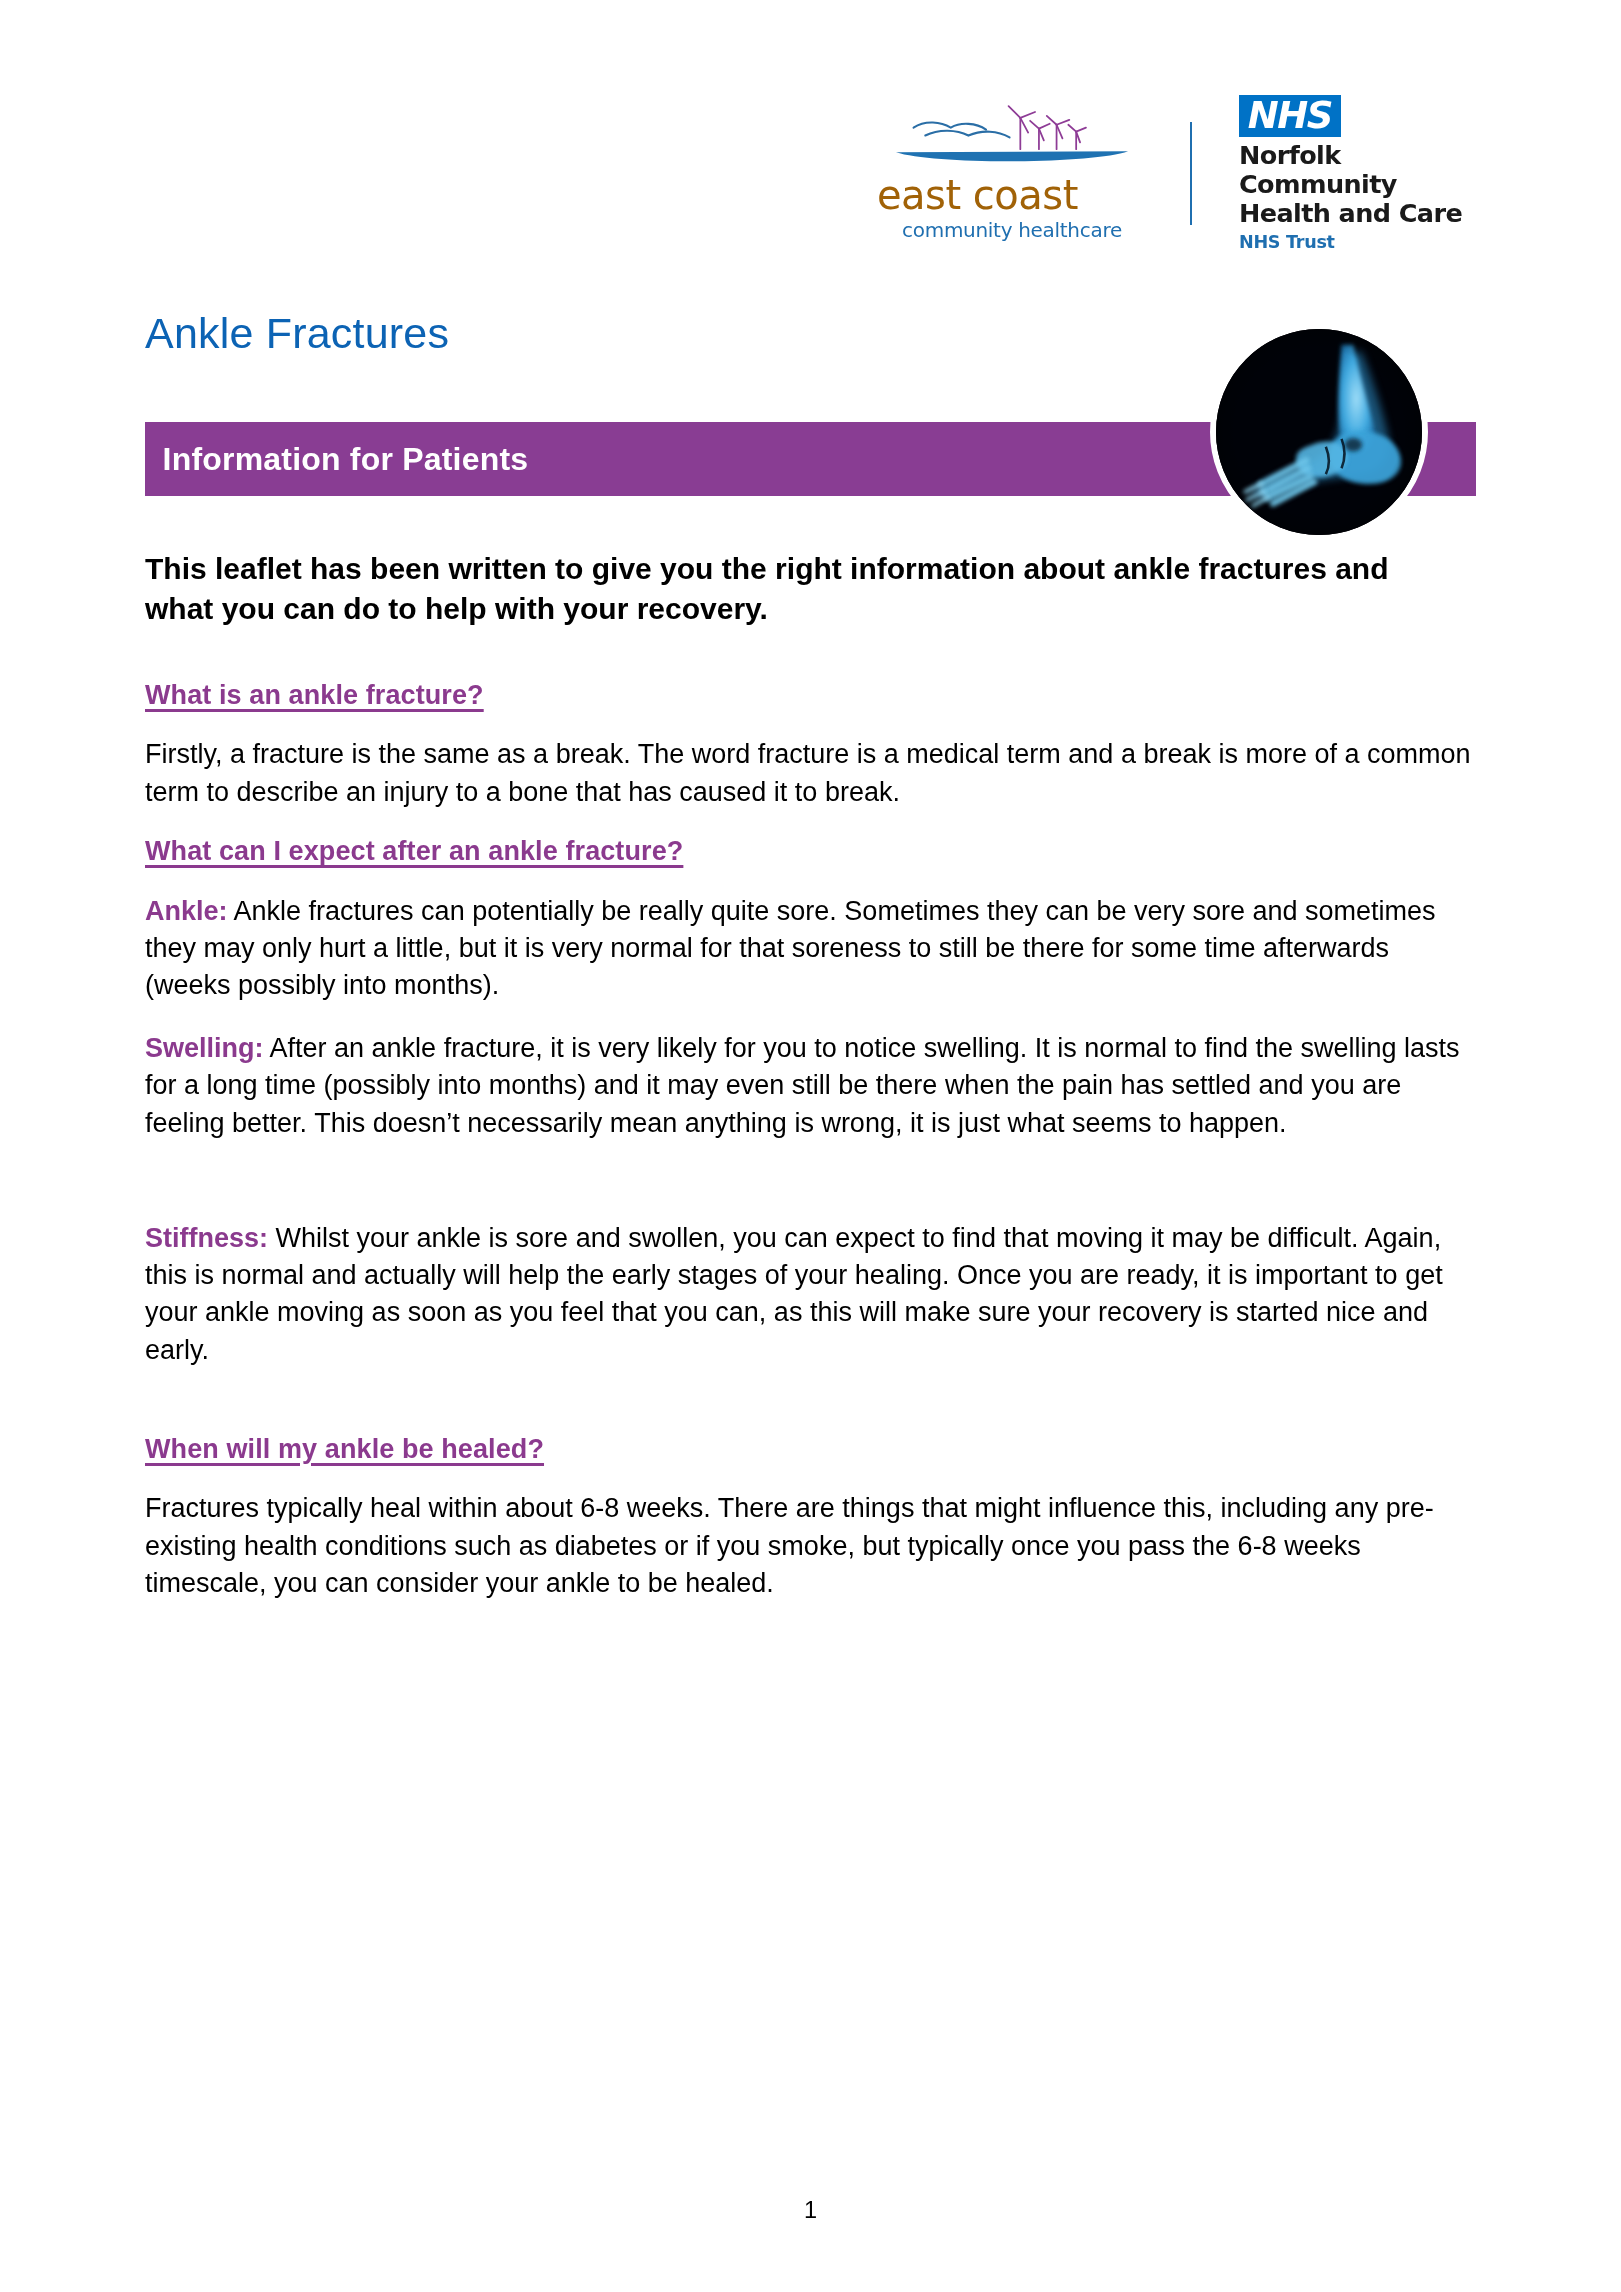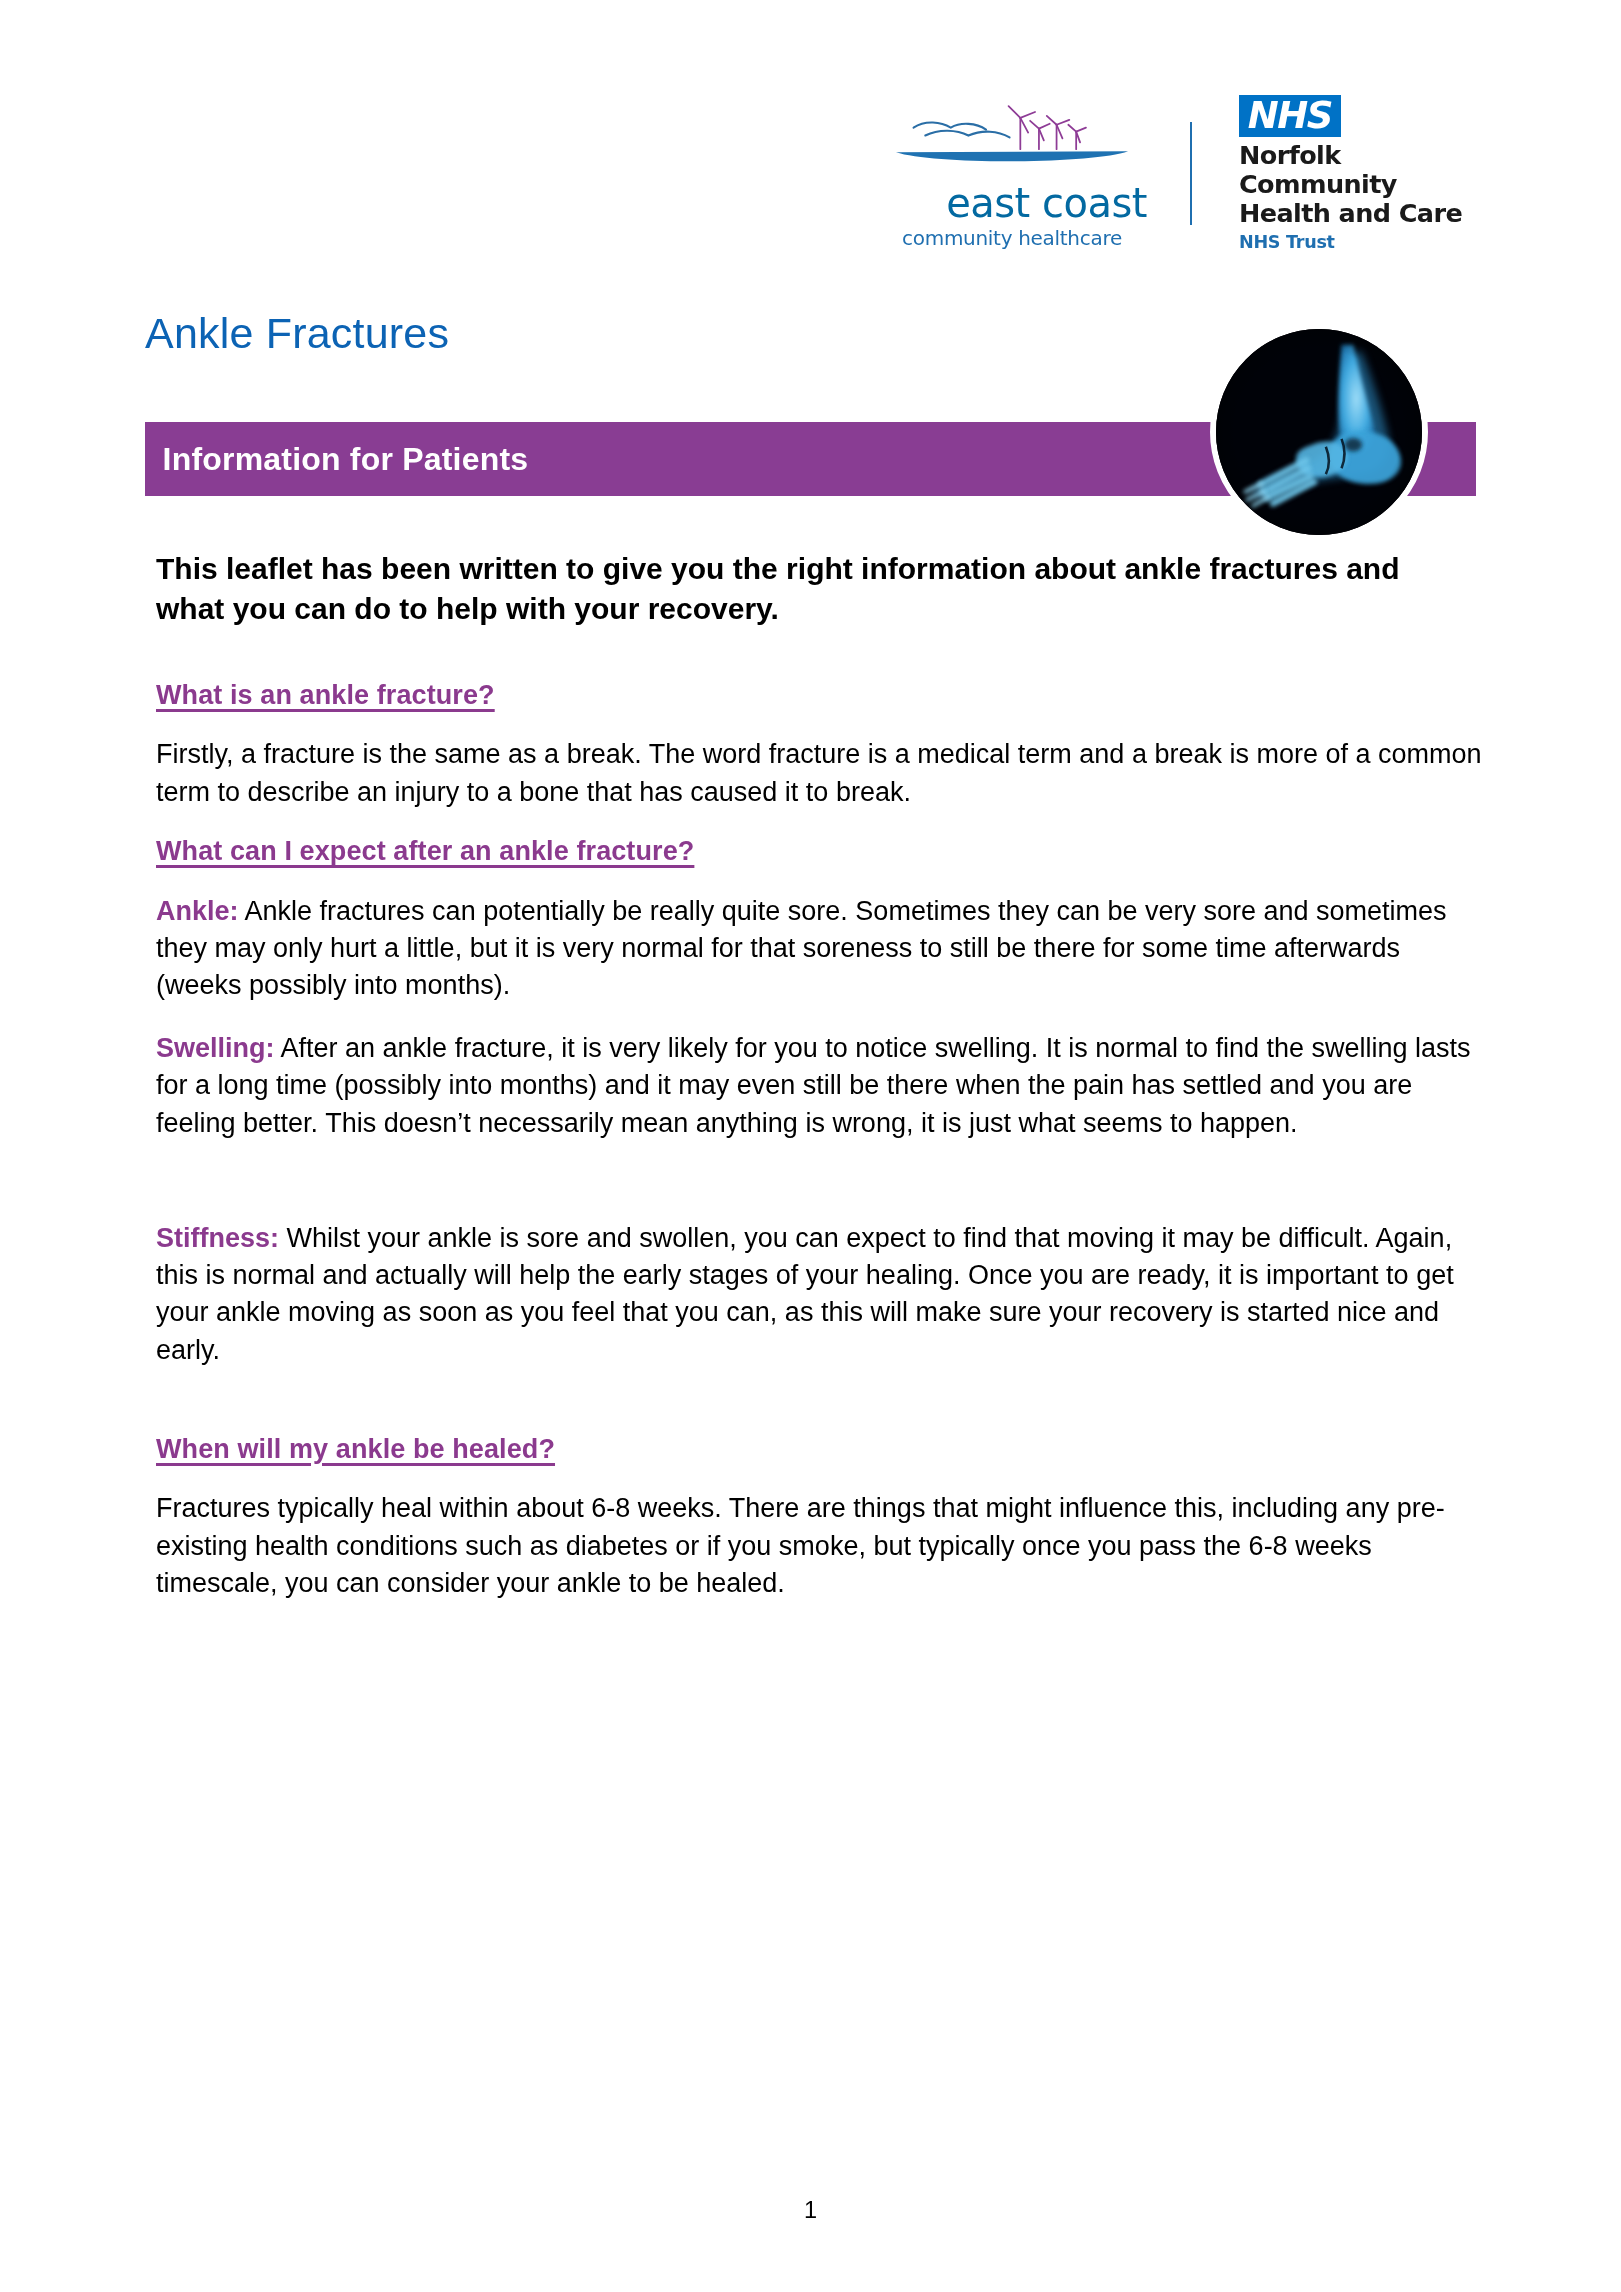--- a/index.html
+++ b/index.html
@@ -37,25 +37,25 @@
   }
   .ecch-art {
     width: 240px;
     height: 71px;
     margin: 0 auto;
     display: block;
   }
   .ecch-name {
     font-family: "DejaVu Sans", sans-serif;
     font-size: 40px;
-    color: #0369a1;
-    text-align: right;
+    color: #a16207;
+    text-align: left;
     line-height: 1;
     letter-spacing: -0.5px;
-    margin-top: 12px;
+    margin-top: 4px;
   }
   .ecch-sub {
     font-family: "DejaVu Sans", sans-serif;
     font-size: 20px;
     color: #1F6FB0;
     text-align: center;
     line-height: 1;
     letter-spacing: -0.3px;
     margin-top: 4.9px;
   }
@@ -154,21 +154,21 @@
   }
   .xray-inner {
     width: 100%;
     height: 100%;
     display: block;
   }
 
   
   .content {
     position: absolute;
-    left: 156px;
+    left: 145px;
     top: 549px;
     width: 1331px;
   }
   .lede {
     font-family: "Liberation Sans", sans-serif;
     font-weight: bold;
     font-size: 30px;
     line-height: 1.33;
     color: #000000;
     margin: 0 0 51px 0;

